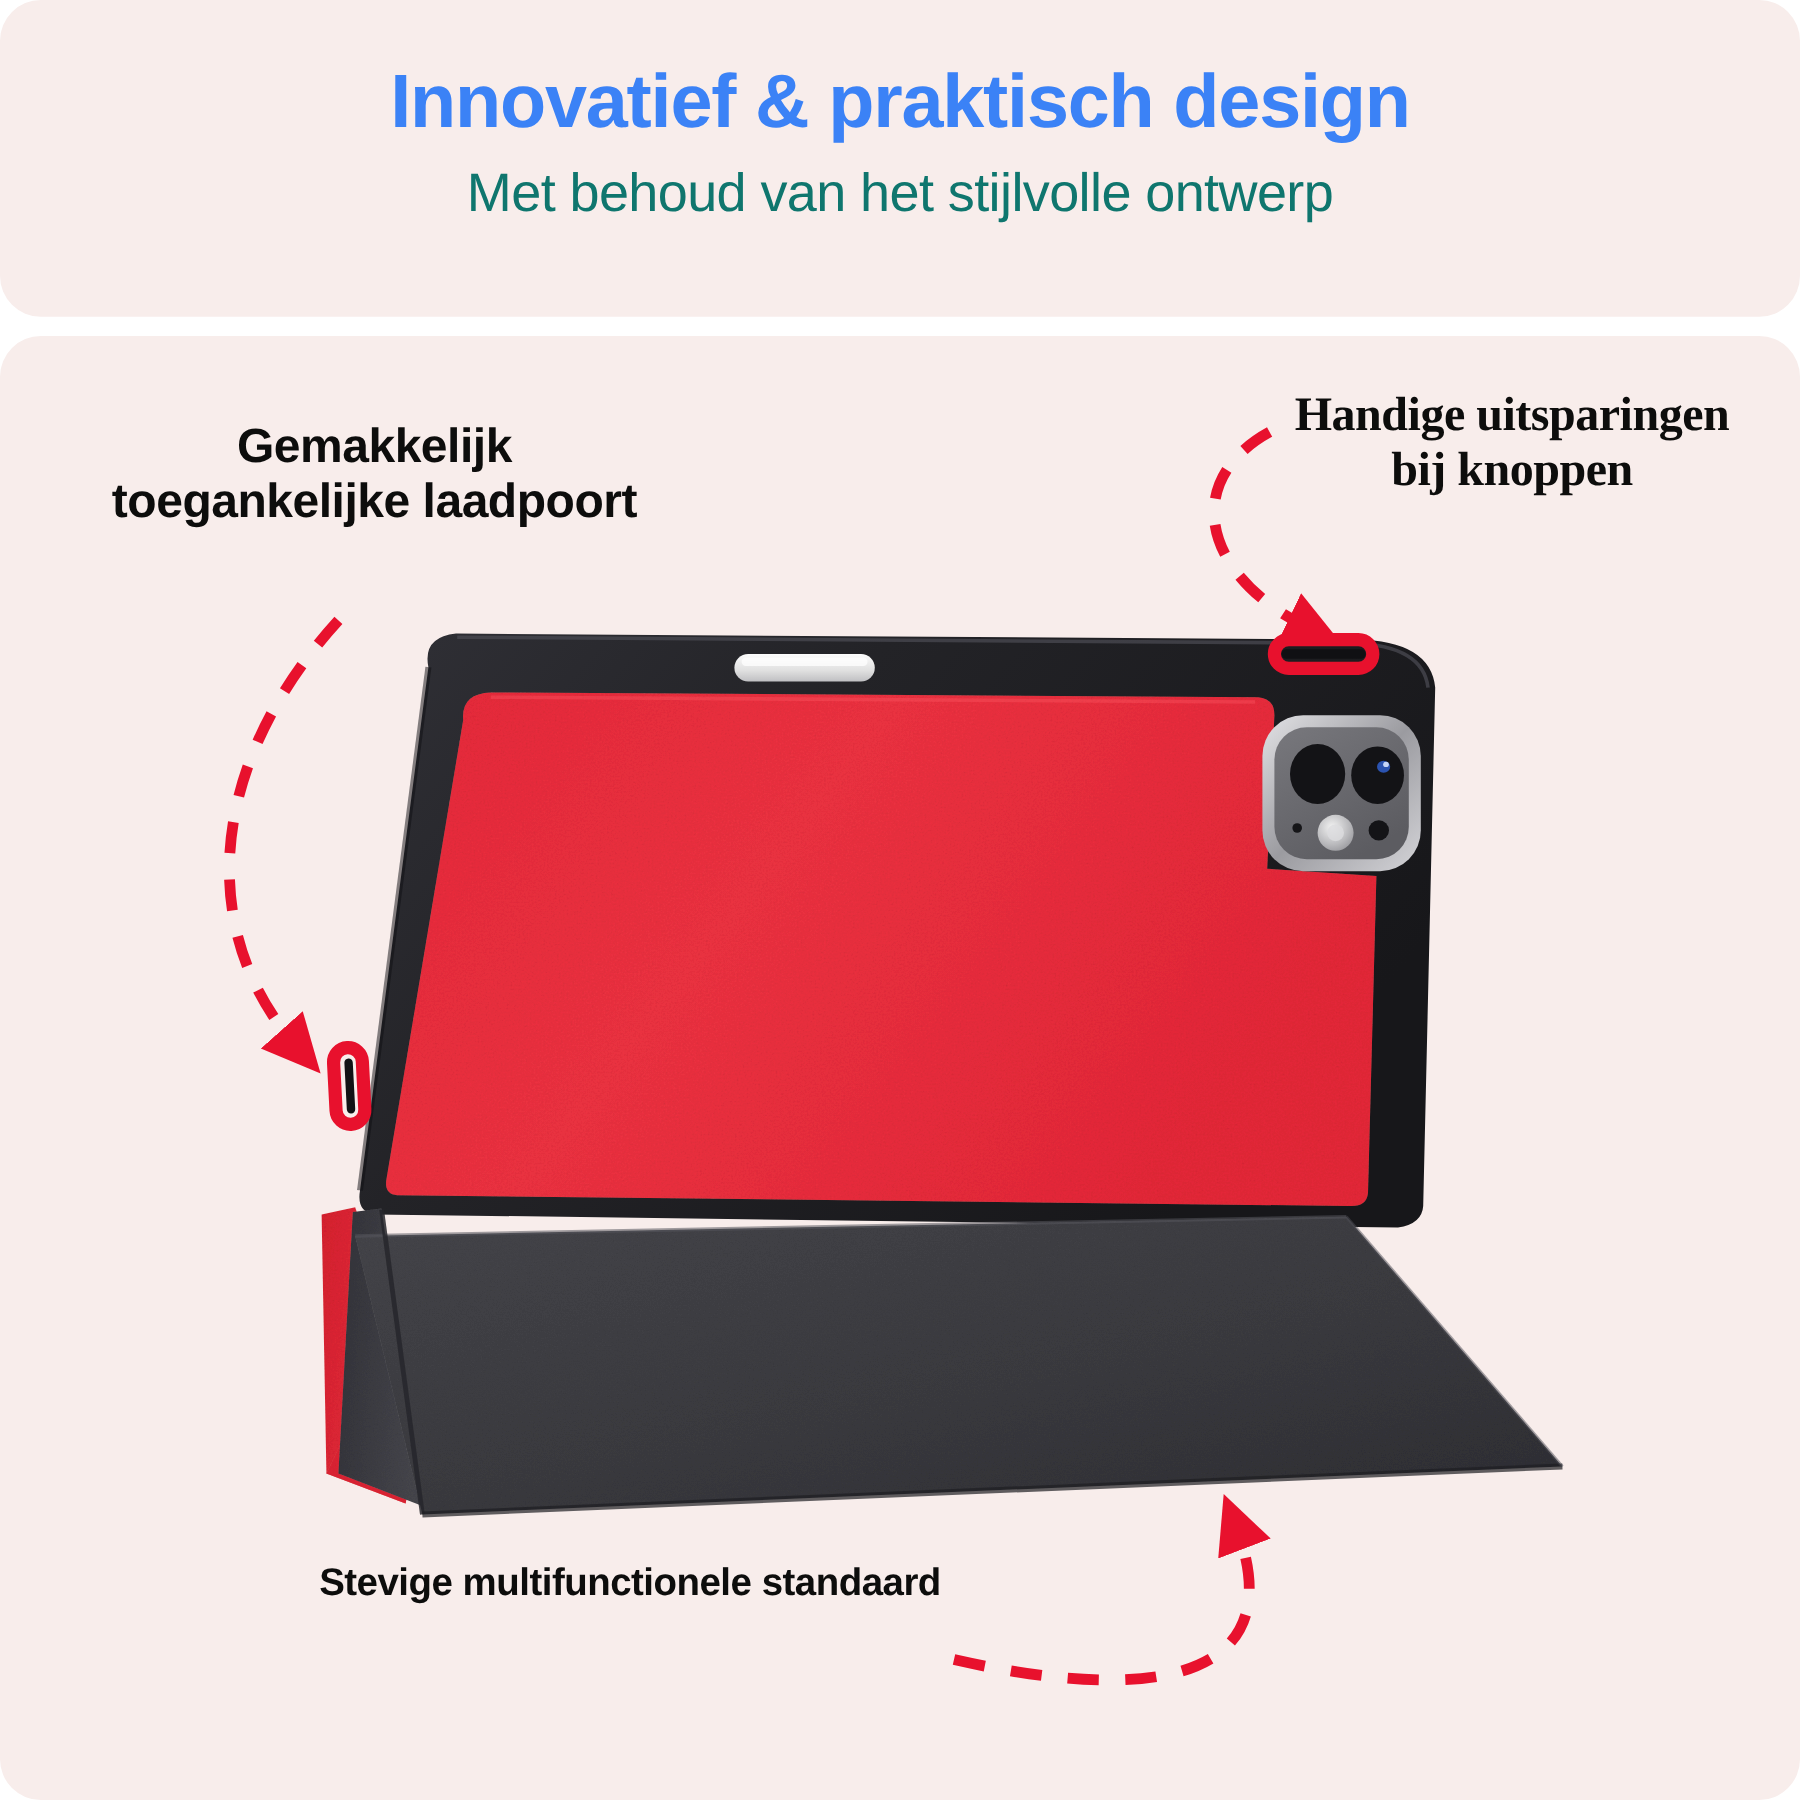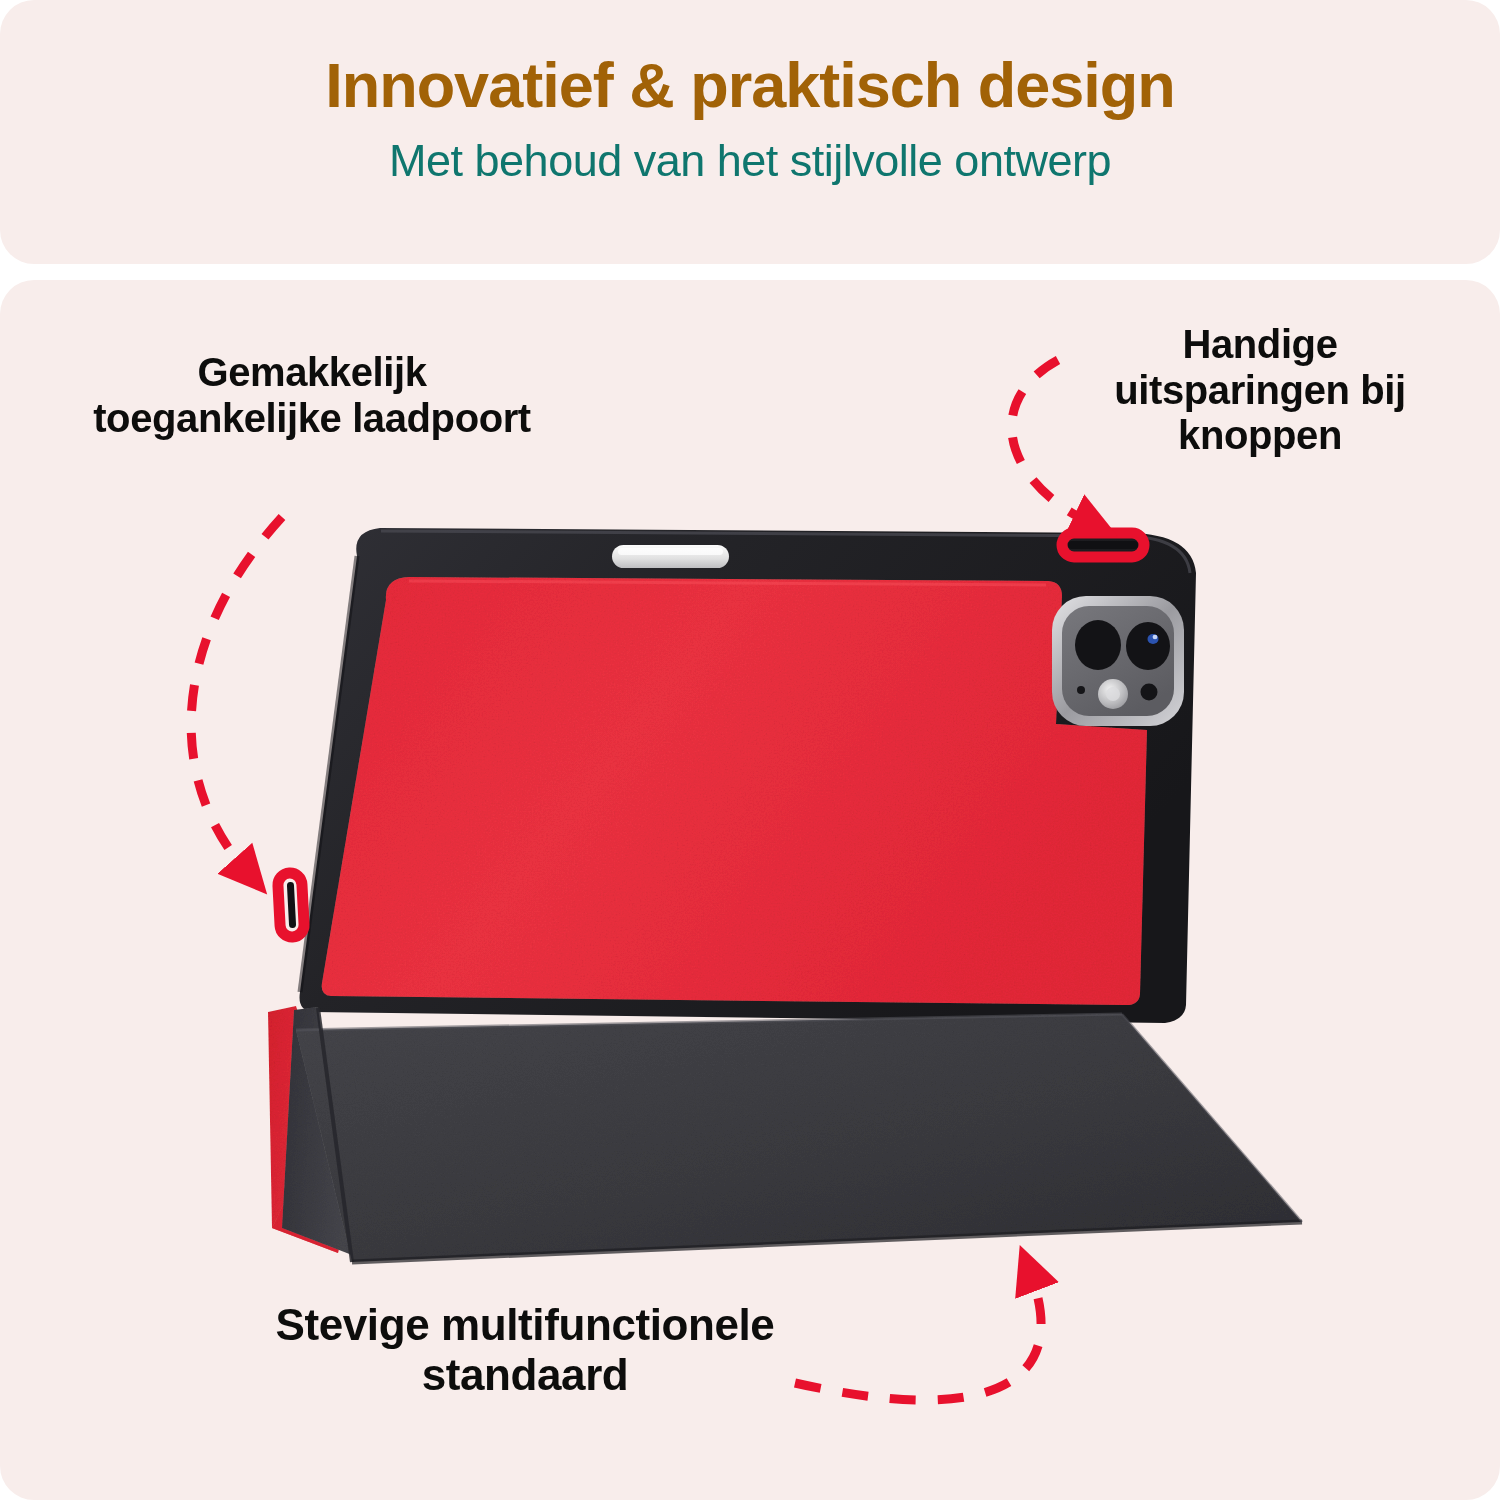--- a/index.html
+++ b/index.html
@@ -43,21 +43,21 @@
   
   #header-title {
     position: absolute;
     left: 0;
     top: 52px;
     width: 1500px;
     text-align: center;
     font-size: 63px;
     font-weight: 700;
     letter-spacing: -1px;
-    color: #a16207;
+    color: #3b82f6;
     line-height: 1.06;
   }
   #header-subtitle {
     position: absolute;
     left: 0;
     top: 136px;
     width: 1500px;
     text-align: center;
     font-size: 45px;
     font-weight: 400;
@@ -79,26 +79,27 @@
     left: 92px;
     top: 350px;
     width: 440px;
     font-size: 40px;
   }
   #callout-buttons {
     left: 1060px;
     top: 322px;
     width: 400px;
     font-size: 40px;
+    font-family: Liberation Serif, serif;
   }
   #callout-stand {
     left: 180px;
     top: 1300px;
     width: 690px;
-    font-size: 44px;
+    font-size: 32px;
   }
 
   
   #figure-svg {
     position: absolute;
     left: 0;
     top: 0;
     width: 1500px;
     height: 1500px;
   }

